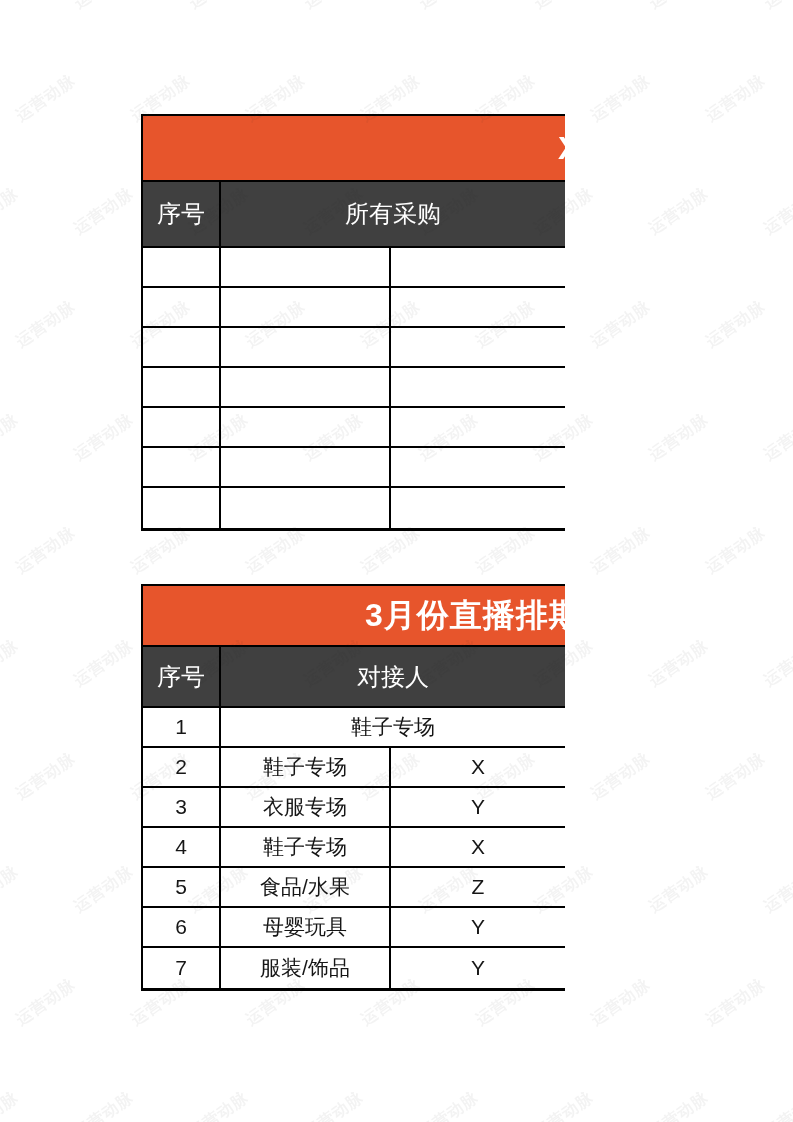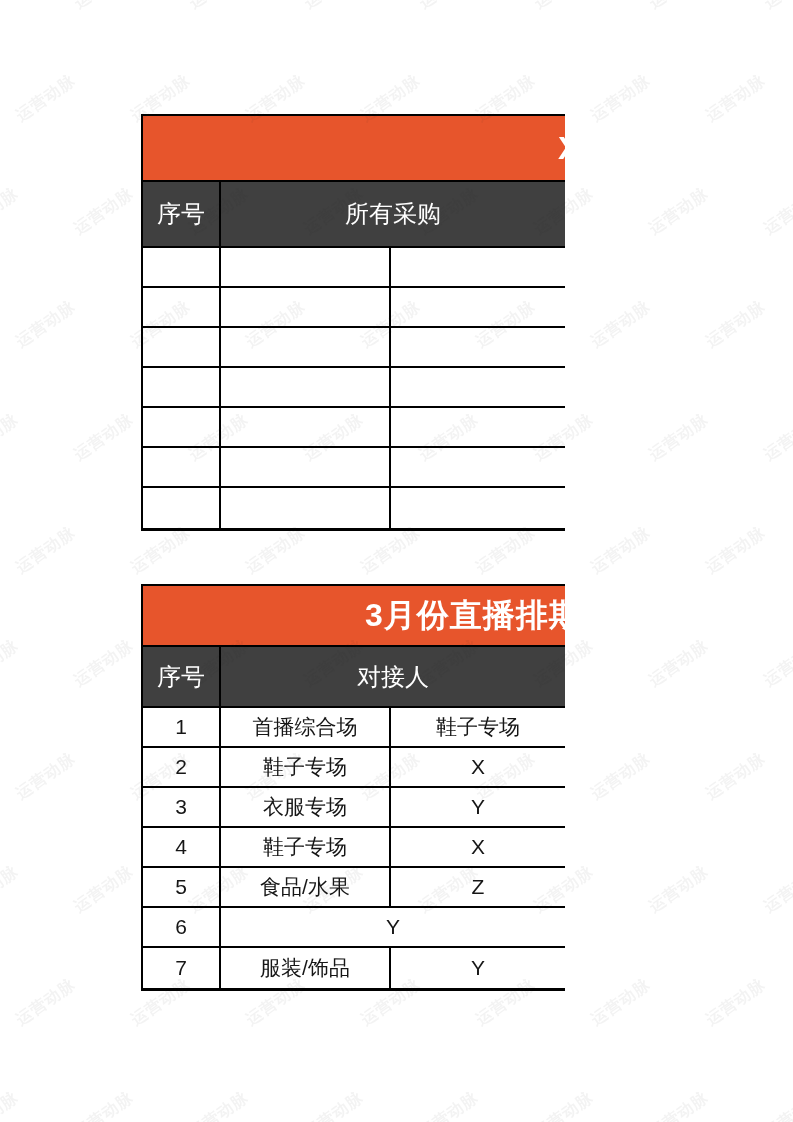--- a/index.html
+++ b/index.html
@@ -158,21 +158,20 @@
   <div class="banner">
     <span class="banner-text">3月份直播排期</span>
   </div>
   <div class="hrow">
     <div class="hcell c1">序号</div>
     <div class="hcell c3">对接人</div>
   </div>
   <div>
     <div class="brow">
       <div class="bcell c1">1</div>
-      <div class="bcell c2">首播综合场</div>
       <div class="bcell c3">鞋子专场</div>
     </div>
     <div class="brow">
       <div class="bcell c1">2</div>
       <div class="bcell c2">鞋子专场</div>
       <div class="bcell c3">X</div>
     </div>
     <div class="brow">
       <div class="bcell c1">3</div>
       <div class="bcell c2">衣服专场</div>
@@ -183,20 +182,21 @@
       <div class="bcell c2">鞋子专场</div>
       <div class="bcell c3">X</div>
     </div>
     <div class="brow">
       <div class="bcell c1">5</div>
       <div class="bcell c2">食品/水果</div>
       <div class="bcell c3">Z</div>
     </div>
     <div class="brow">
       <div class="bcell c1">6</div>
+      <div class="bcell c2">母婴玩具</div>
       <div class="bcell c3">Y</div>
     </div>
     <div class="brow">
       <div class="bcell c1">7</div>
       <div class="bcell c2">服装/饰品</div>
       <div class="bcell c3">Y</div>
     </div>
   </div>
 </section>
 

